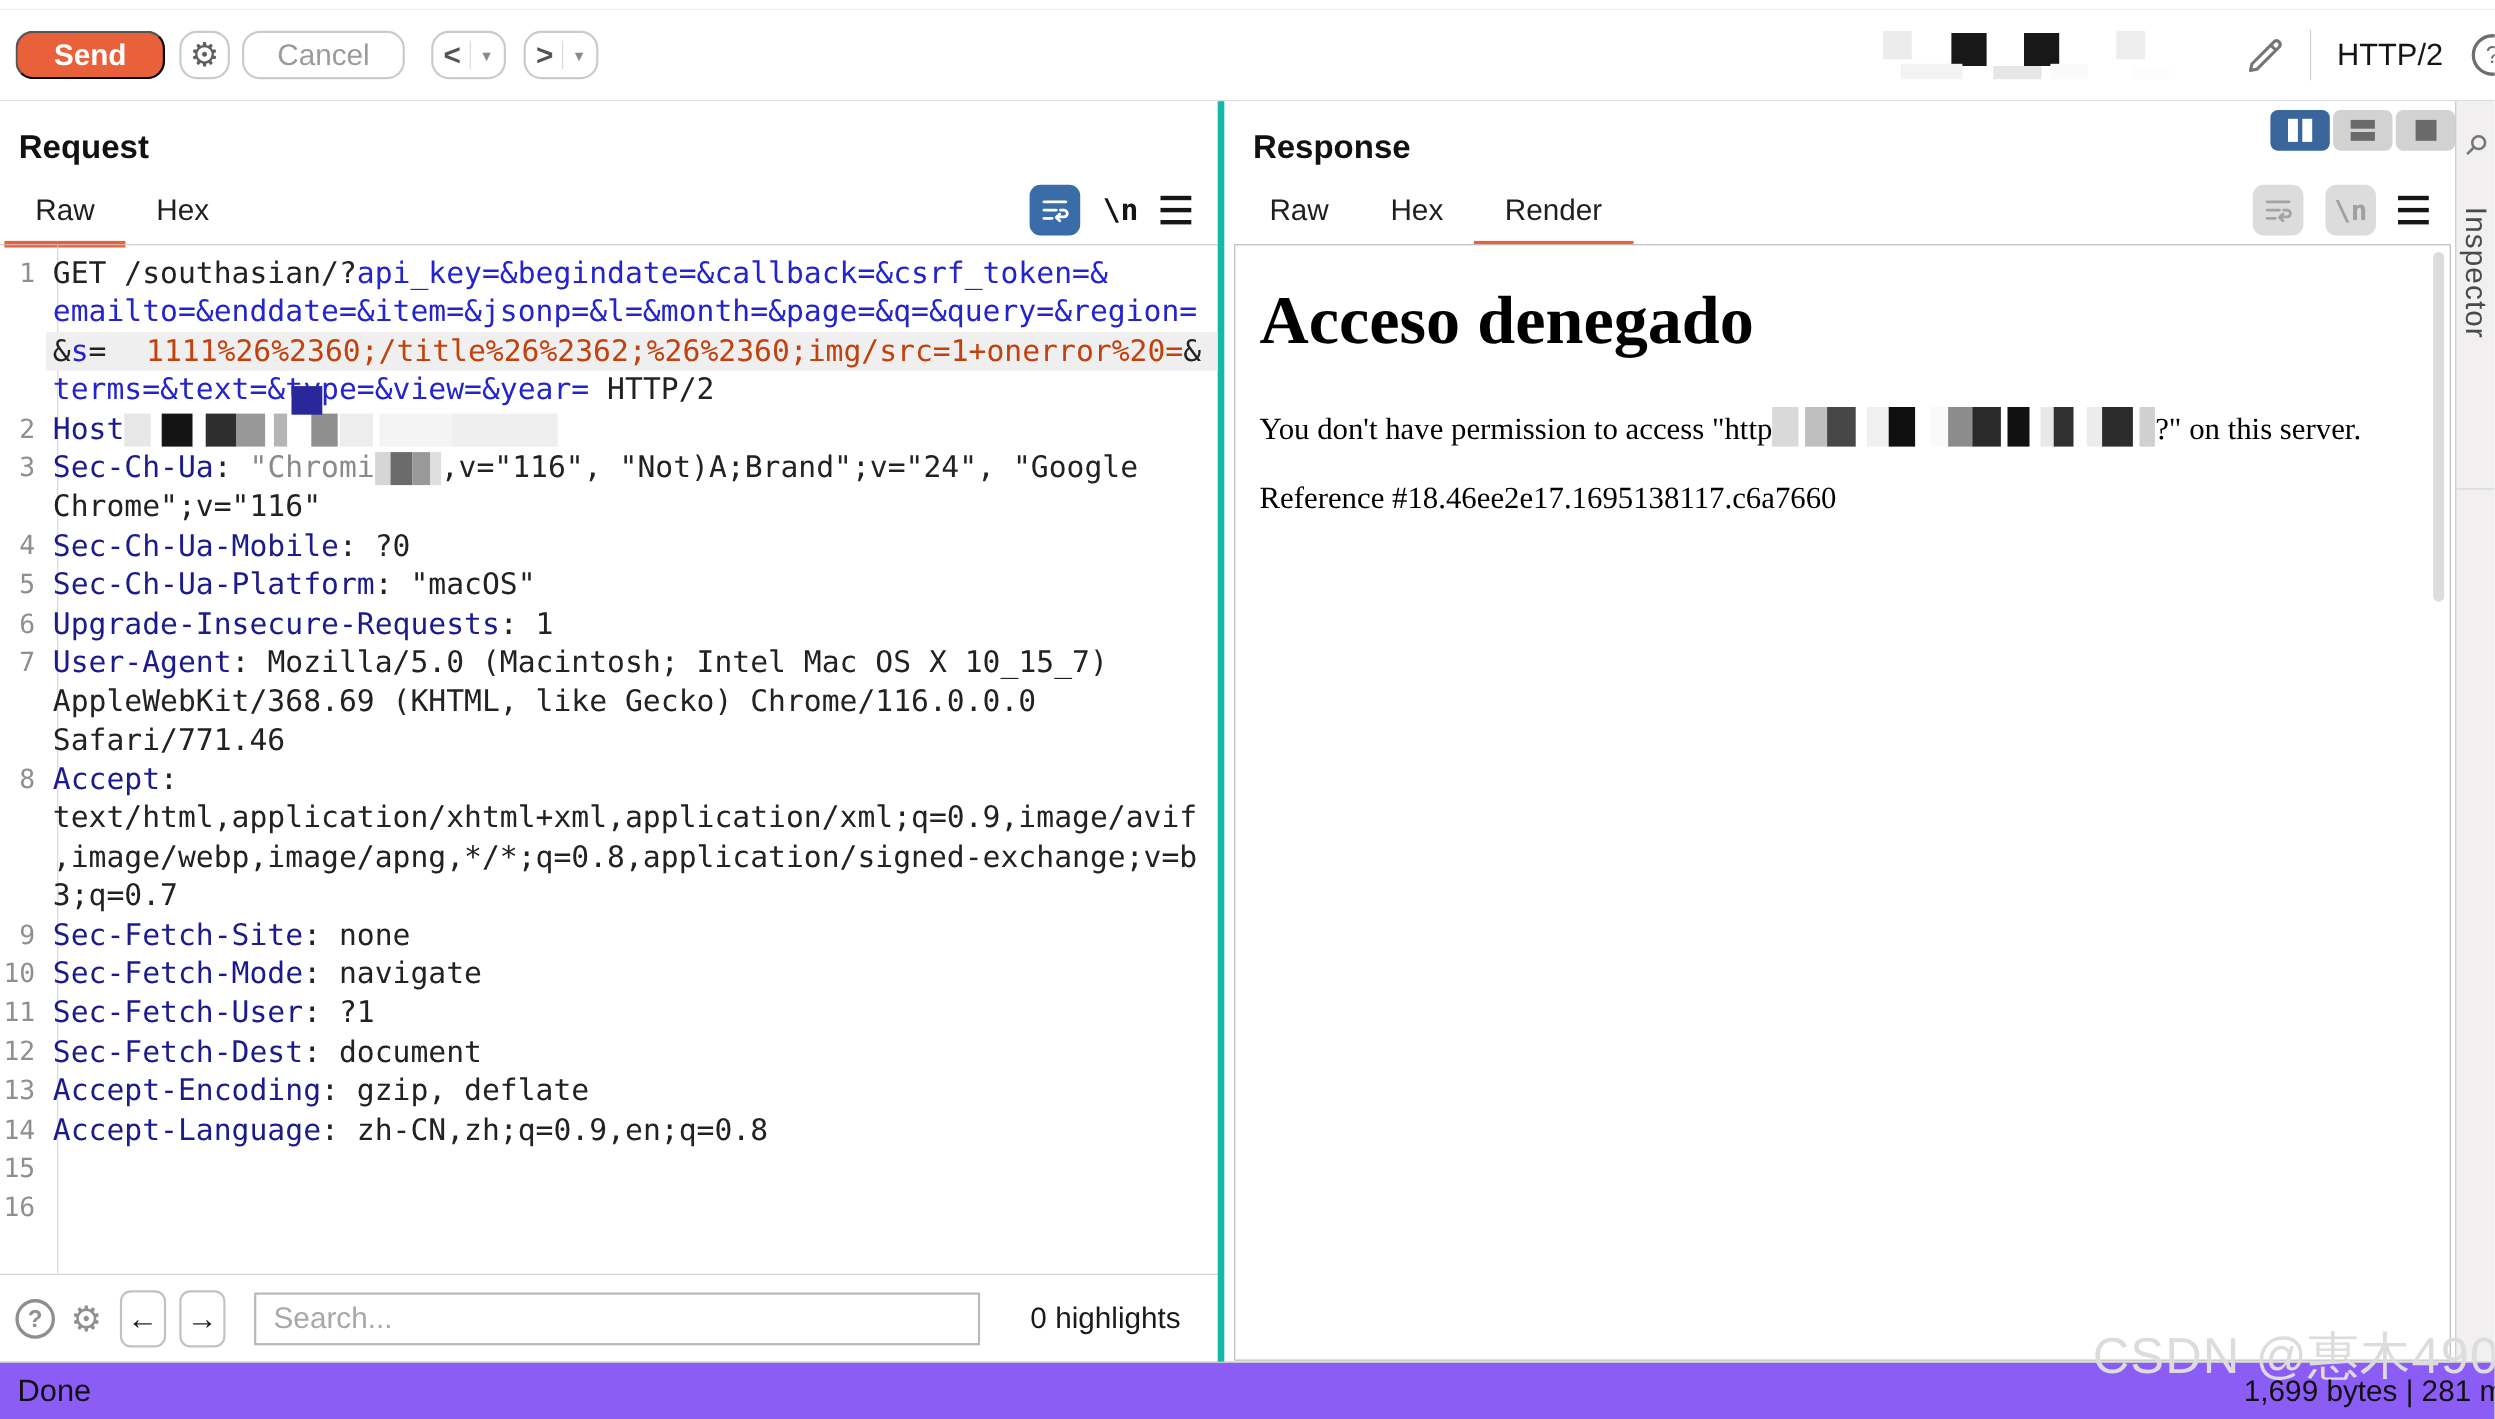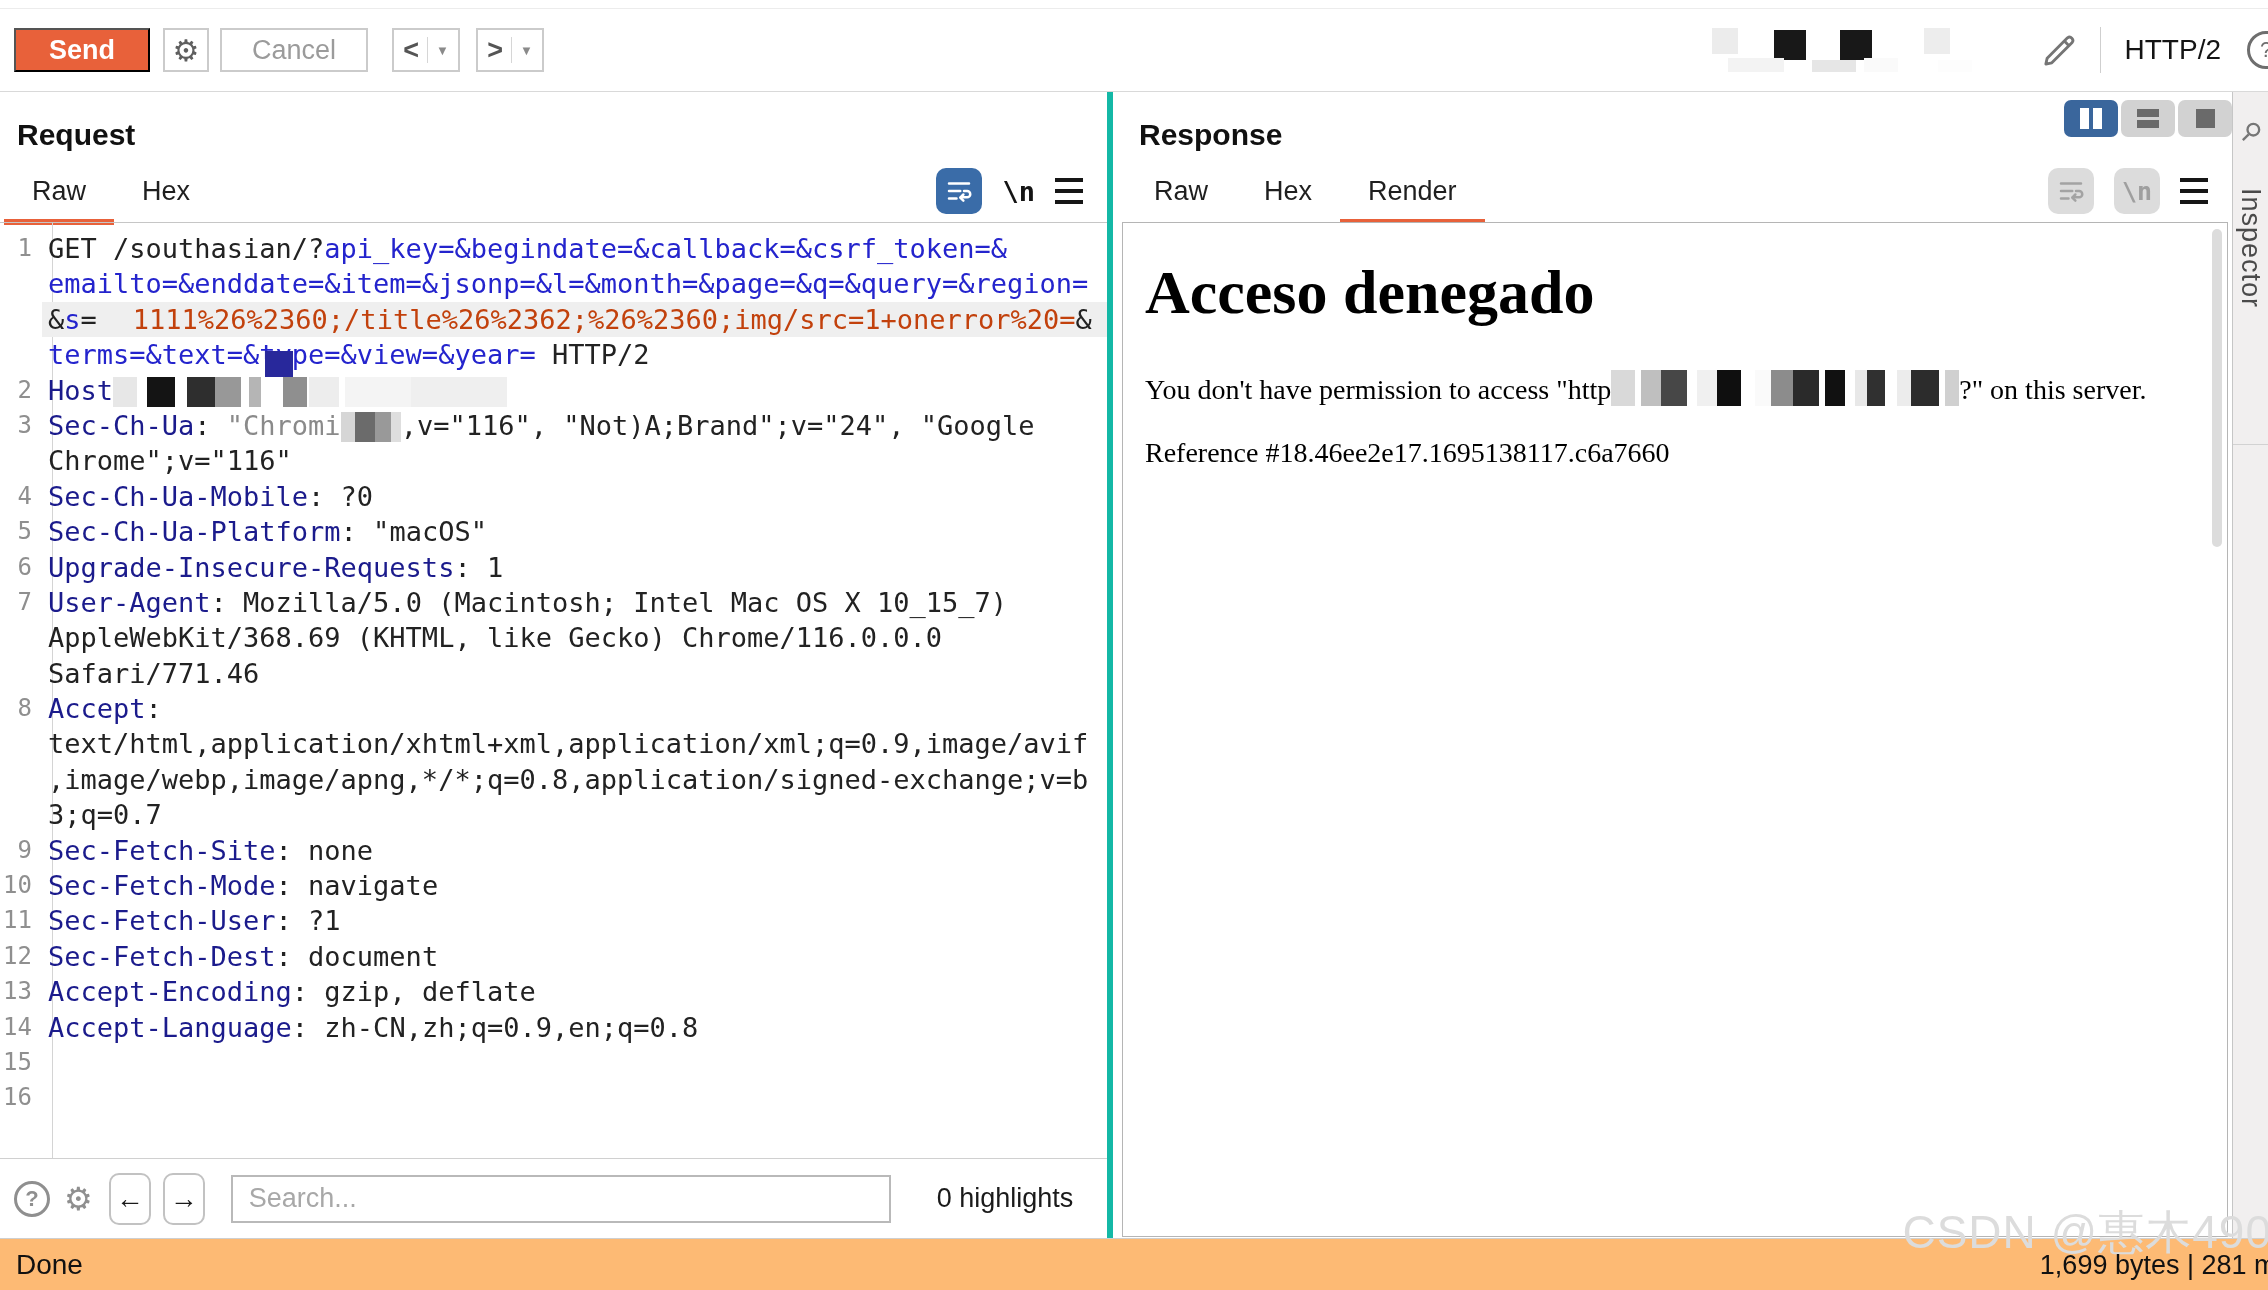--- a/index.html
+++ b/index.html
@@ -5,21 +5,21 @@
   * { margin:0; padding:0; box-sizing:border-box; }
   html,body { width:2268px; height:1290px; overflow:hidden; background:#fff;
               font-family:"Liberation Sans", sans-serif; }
   #app { position:relative; width:2268px; height:1290px; background:#fff; overflow:hidden; }
 
   
   .topline { position:absolute; top:8px; left:0; right:0; height:1px; background:#ececec; }
   .toolbar { position:absolute; top:9px; left:0; right:0; height:83px;
              border-bottom:1px solid #d9d9d9; display:flex; align-items:center; padding-left:14px; }
   .btn { display:inline-flex; align-items:center; justify-content:center; height:44px;
-         border-radius:0; font-size:27px; cursor:default; }
+         border-radius:16px; font-size:27px; cursor:default; }
   .send { background:#e8613a; color:#fff; font-weight:bold; padding:0 33px; margin-right:13px; }
   .iconbtn { width:46px; border:2px solid #cbcbcb; background:#fff; color:#5f5f5f;
              font-size:30px; margin-right:11px; }
   .cancel { border:2px solid #cbcbcb; background:#fff; color:#9b9b9b; padding:0 30px; margin-right:24px; }
   .navbtn { width:68px; border:2px solid #cbcbcb; background:#fff; margin-right:16px; }
   .navbtn .sym { font-size:27px; font-weight:bold; color:#555; }
   .navbtn .sep { width:1px; height:26px; background:#d6d6d6; margin:0 8px; }
   .navbtn .car { font-size:13px; color:#8a8a8a; }
   .tb-right { position:absolute; right:0; top:0; height:100%; display:flex; align-items:center; }
   .tb-redact { position:relative; width:300px; height:48px; margin-right:46px; }
@@ -107,21 +107,21 @@
 
   
   .inspector { position:absolute; left:2232px; top:92px; width:36px; bottom:52px;
                background:#f1efef; border-left:1px solid #c6c6c6; }
   .insp-icon { position:absolute; top:26px; left:4px; }
   .insp-label { position:absolute; top:96px; left:50%; transform:translateX(-50%);
                 writing-mode:vertical-rl; font-size:27px; color:#4a4a4a; letter-spacing:1px; }
   .insp-div { position:absolute; left:0; right:0; top:352px; border-top:1px solid #d2d2d2; }
 
   
-  .statusbar { position:absolute; left:0; right:0; bottom:0; height:52px; background:#fdba74;
+  .statusbar { position:absolute; left:0; right:0; bottom:0; height:52px; background:#8b5cf6;
                border-top:1px solid #cfcfcf; display:flex; align-items:center; padding-left:16px; }
   .st-left { font-size:28px; color:#111; }
   .st-right { position:absolute; right:-46px; top:50%; transform:translateY(-50%);
               font-size:27px; color:#111; z-index:4; white-space:nowrap; }
   .watermark { position:absolute; right:-4px; top:1202px; font-size:46px; color:#dcdcdc;
                z-index:3; white-space:nowrap; pointer-events:none; letter-spacing:1px; }
   svg { display:block; }
 </style>
 </head>
 <body>

